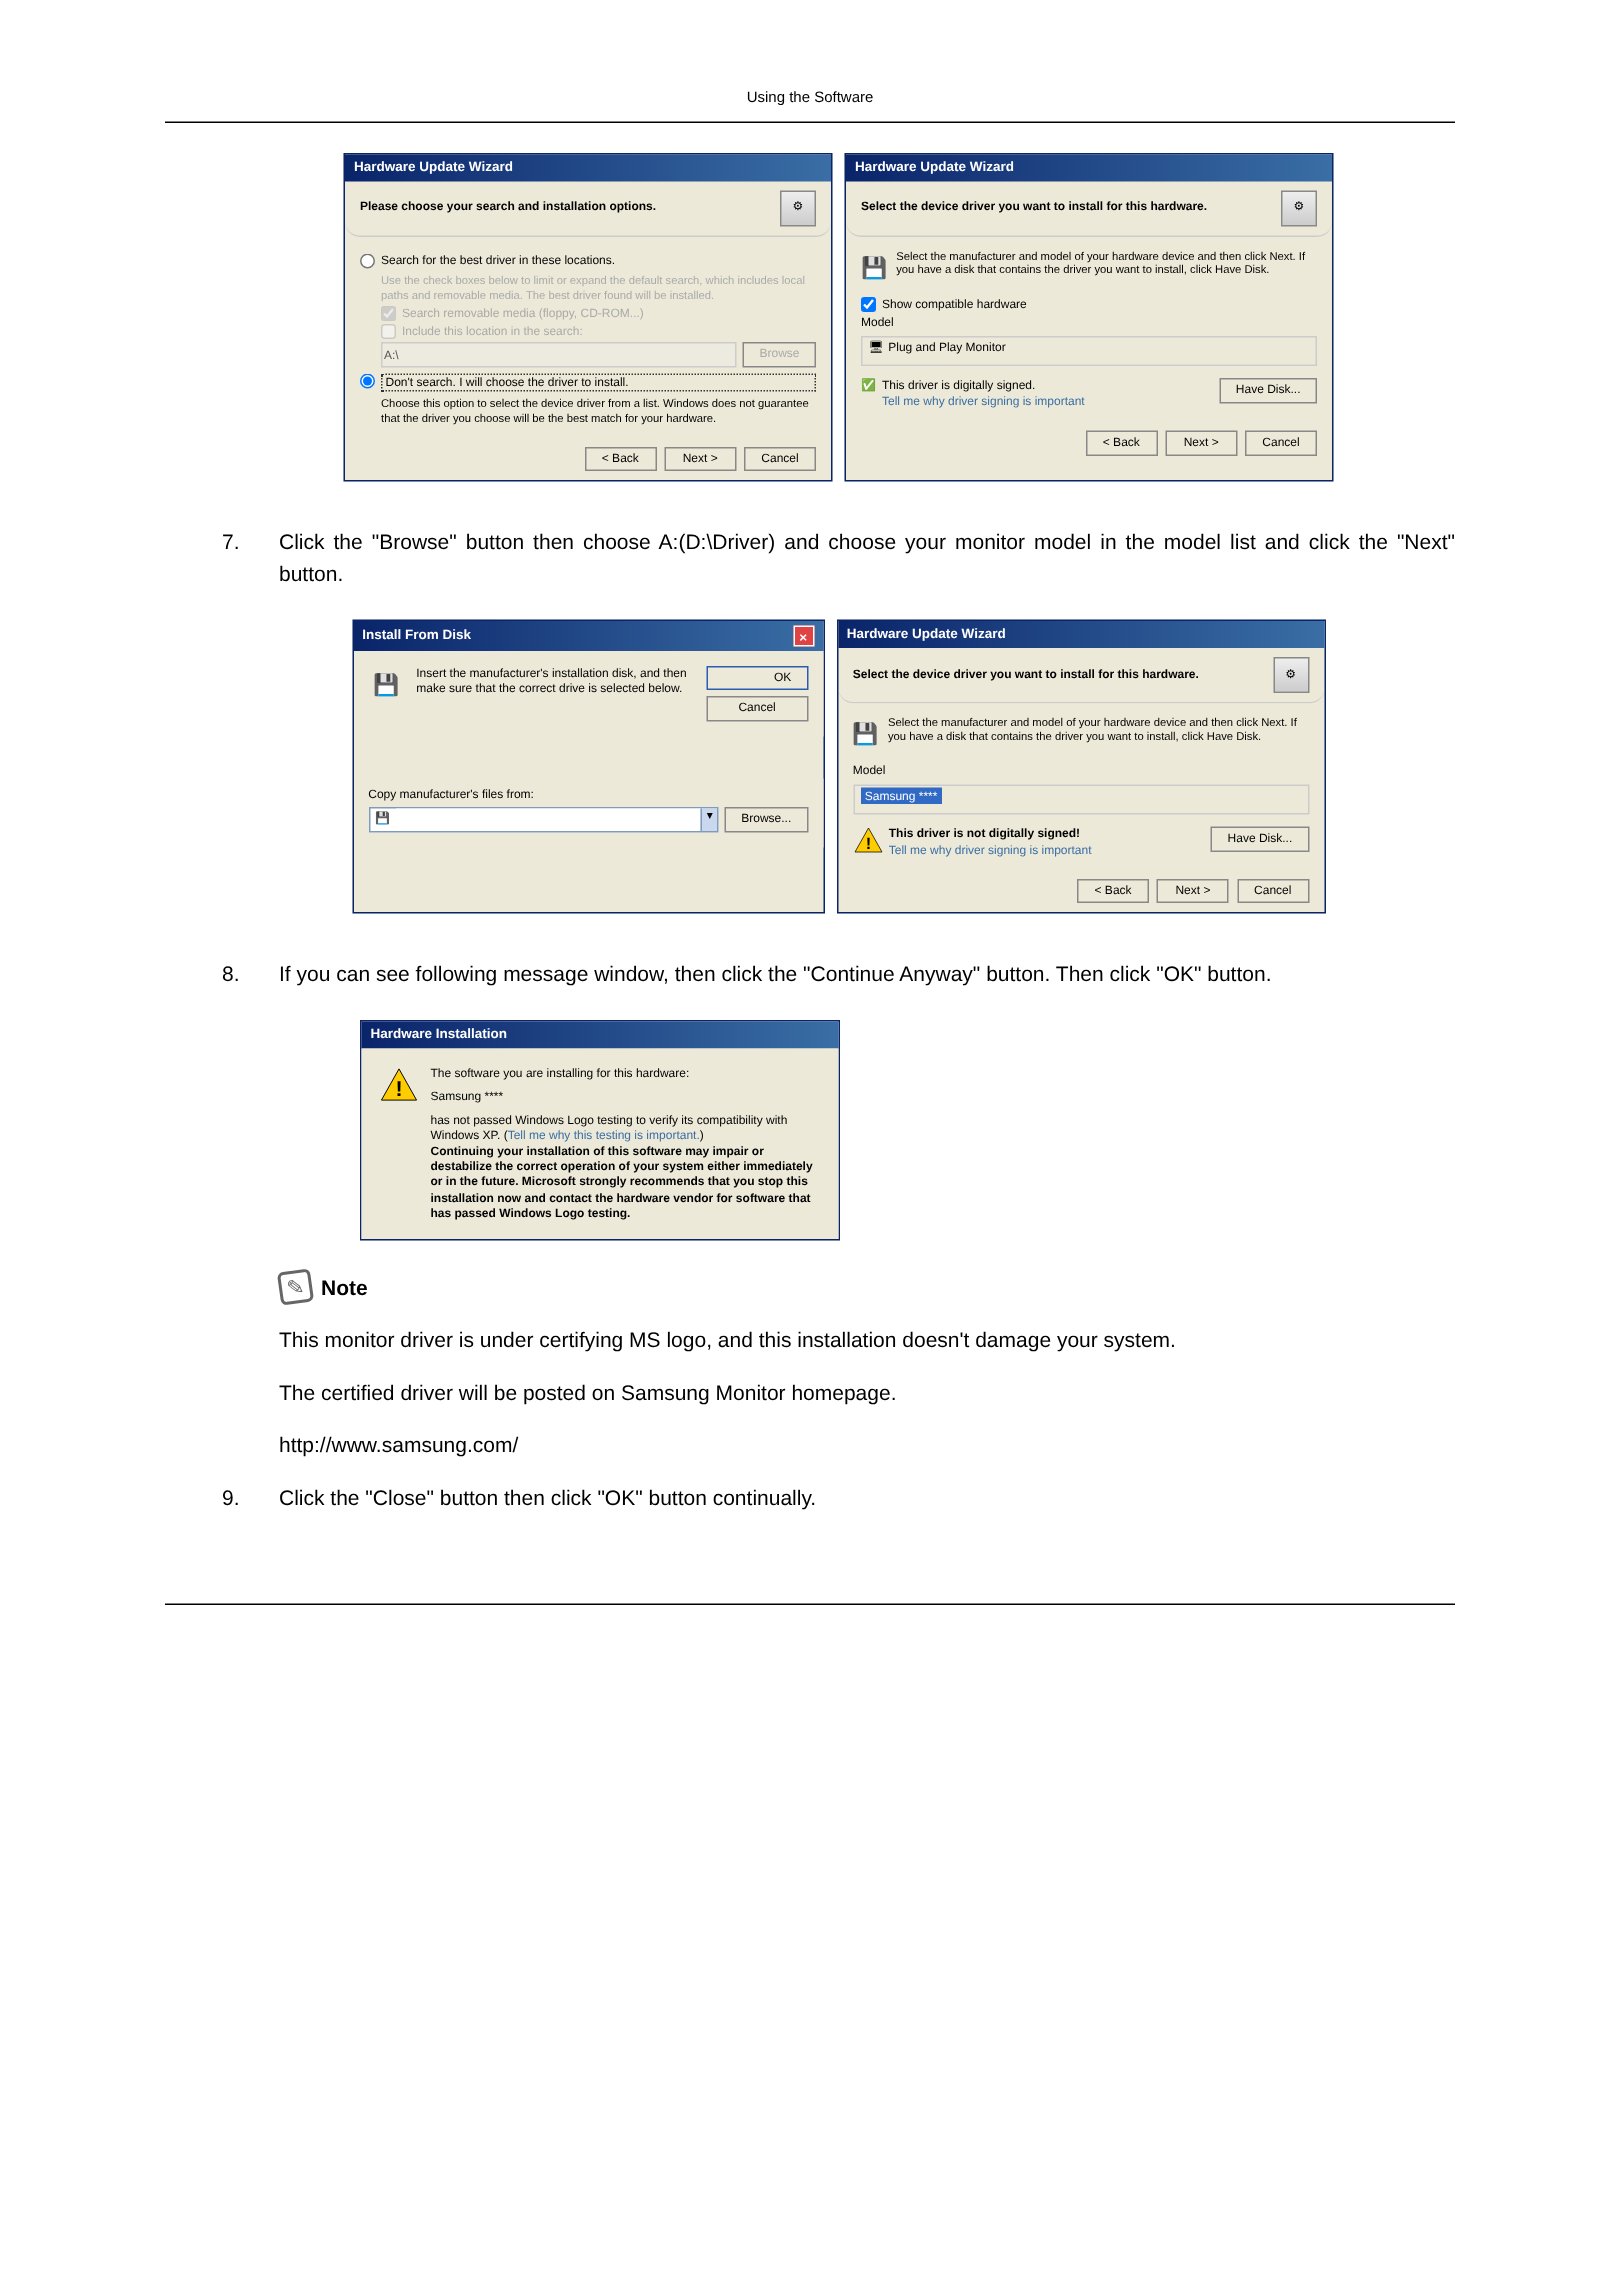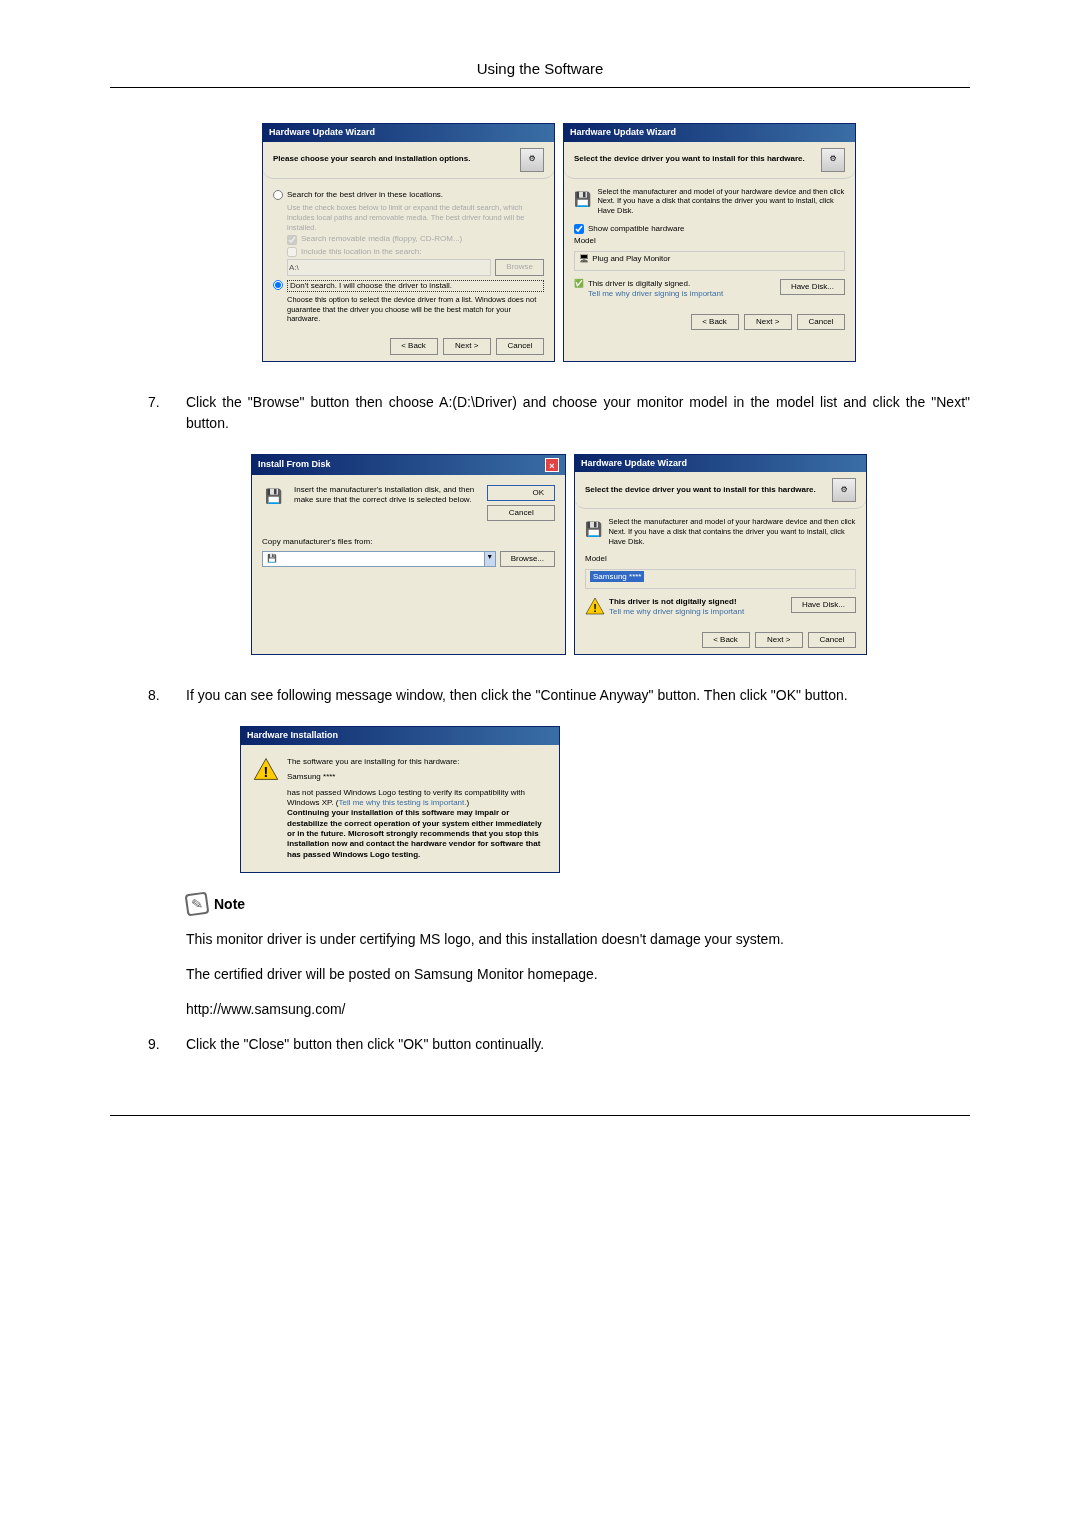--- a/index.html
+++ b/index.html
@@ -9,34 +9,34 @@
       width: 1080px;
       margin: 0 auto;
       color: #000;
       font-size: 14px;
     }
     .page {
       padding: 60px 110px 80px;
     }
     .header {
       text-align: center;
-      font-size: 15px;
+      font-size: 10px;
       padding-bottom: 10px;
       border-bottom: 1px solid #000;
-      margin-bottom: 35px;
+      margin-bottom: 20px;
     }
     .screenshot-row {
       display: flex;
       justify-content: center;
       gap: 8px;
       margin: 15px 0 30px;
     }
     .dialog {
       border: 1px solid #0a246a;
-      width: 293px;
+      width: 326px;
       background: #ece9d8;
       font-size: 8px;
       line-height: 1.3;
     }
     .dialog-header {
       background: linear-gradient(to right, #0a246a, #3a6ea5);
       color: #fff;
       padding: 3px 6px;
       font-weight: bold;
       font-size: 9px;
@@ -244,21 +244,21 @@
           <span class="close-x">×</span>
         </div>
         <div class="disk-body" style="background:#ece9d8;">
           <span class="floppy-icon">💾</span>
           <span style="flex:1;">Insert the manufacturer's installation disk, and then make sure that the correct drive is selected below.</span>
           <div class="disk-buttons">
             <span class="btn" style="border:1px solid #2a5db0;padding-left:44px;">OK</span>
             <span class="btn">Cancel</span>
           </div>
         </div>
-        <div style="padding:6px 10px 10px;background:#ece9d8;">
+        <div style="padding:6px 10px 10px;background:#ece9d8;margin-top:28px;">
           <div>Copy manufacturer's files from:</div>
           <div style="display:flex;gap:4px;margin-top:3px;">
             <div style="flex:1;display:flex;border:1px solid #7f9db9;background:#fff;">
               <span style="padding:2px 4px;display:flex;align-items:center;">💾</span>
               <input type="text" style="flex: 1 1 0%; border: none; font-size: 8px;">
               <span style="background:#c9d8ef;padding:0 3px;border-left:1px solid #7f9db9;">▾</span>
             </div>
             <span class="btn">Browse...</span>
           </div>
         </div>

